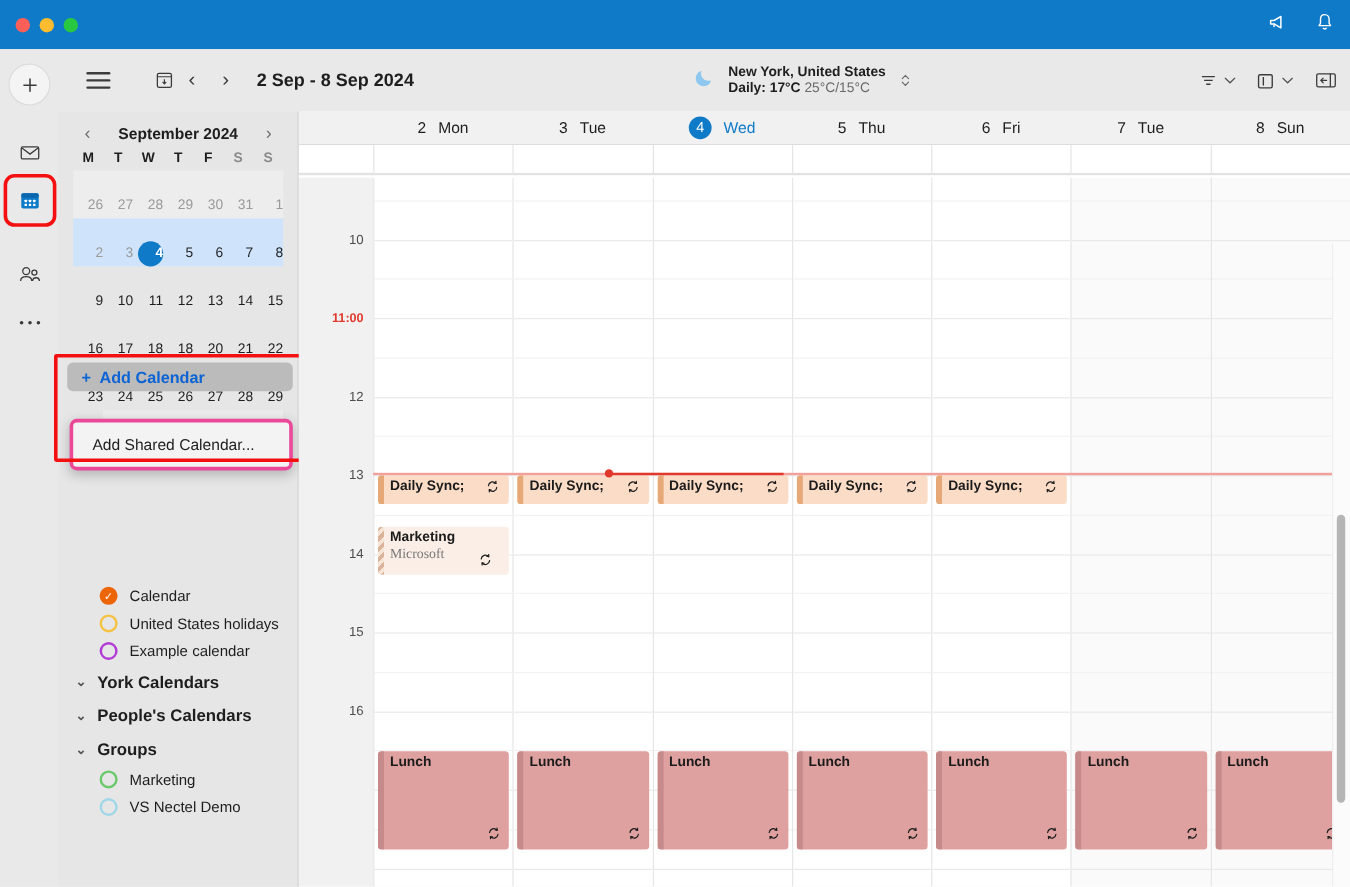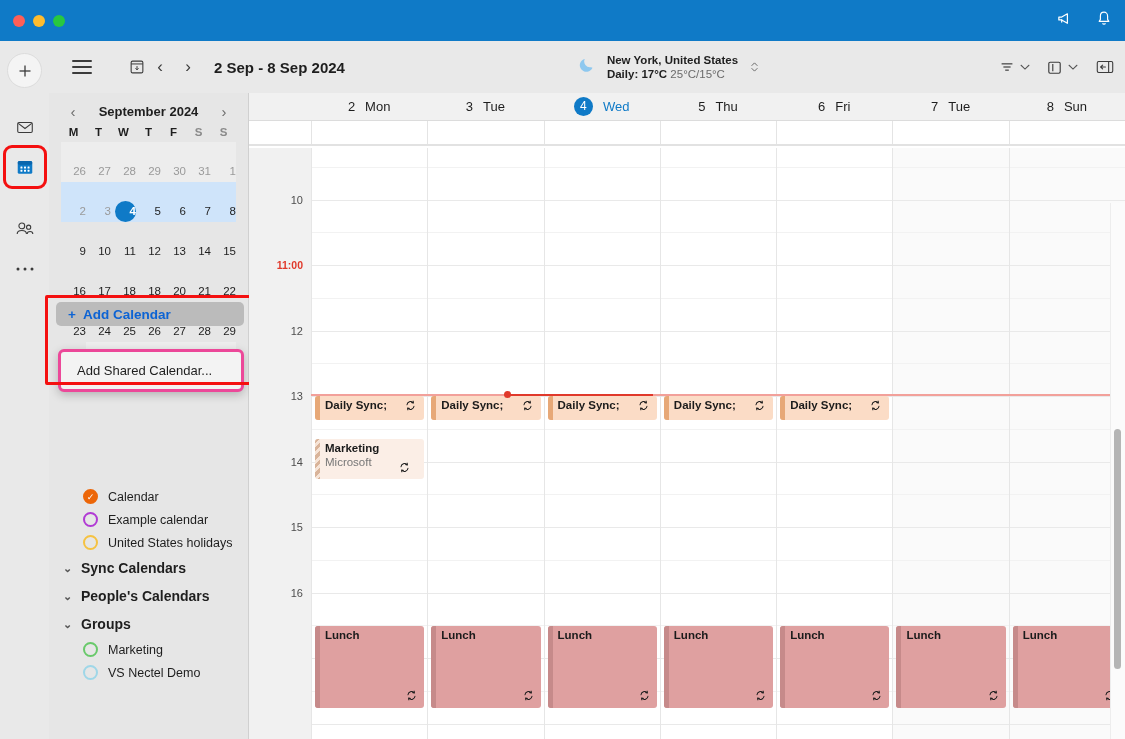--- a/index.html
+++ b/index.html
@@ -202,21 +202,21 @@
     z-index: 7;
   }
 
   .ev {
     position: absolute; border-radius: 3px; overflow: hidden;
     font-size: 11.5px; z-index: 4;
   }
   .ev .bar { position: absolute; left: 0; top: 0; bottom: 0; width: 5px; }
   .ev-body { padding: 2px 4px 2px 10px; position: relative; height: 100%; }
   .ev-title { font-weight: bold; color: #1b1b1b; line-height: 14px; white-space: nowrap; overflow: hidden; }
-  .ev-sub { color: #777; line-height: 14px; white-space: nowrap; overflow: hidden; }
+  .ev-sub { color: #777; line-height: 14px; white-space: nowrap; overflow: hidden; font-family: Liberation Serif, serif; }
   .recur { position: absolute; }
 
   .ev.sync { background: #fbdcc6; }
   .ev.sync .bar { background: #e7a877; }
   .ev.lunch { background: #dfa0a0; }
   .ev.lunch .bar { background: #c68a8a; }
   .ev.mkt { background: #fbeee6; }
   .ev.mkt .bar {
     background: repeating-linear-gradient(135deg, #d9b49a 0 3px, #f6e4d7 3px 6px);
   }
@@ -462,32 +462,32 @@
     </div>
 
     <div style="position:absolute; left:0; top:296px; width:199px;">
       <div style="height:96px"></div>
       <div id="my-cal-items">
           <div class="cal-item">
             <span class="cal-dot checked" style="border-color: rgb(236, 102, 8); background: rgb(236, 102, 8);">✓</span>
             <span>Calendar</span>
           </div>
           <div class="cal-item">
+            <span class="cal-dot" style="border-color: rgb(245, 194, 66);"></span>
+            <span>United States holidays</span>
+          </div>
+          <div class="cal-item">
             <span class="cal-dot" style="border-color: rgb(177, 59, 212);"></span>
             <span>Example calendar</span>
-          </div>
-          <div class="cal-item">
-            <span class="cal-dot" style="border-color: rgb(245, 194, 66);"></span>
-            <span>United States holidays</span>
           </div>
         </div>
       <div id="other-sections">
           <div class="sb-sect">
             <span class="chev">⌄</span>
-            <span>Sync Calendars</span>
+            <span>York Calendars</span>
           </div>
           <div class="sb-sect">
             <span class="chev">⌄</span>
             <span>People's Calendars</span>
           </div>
           <div class="sb-sect">
             <span class="chev">⌄</span>
             <span>Groups</span>
           </div>
           <div class="cal-item">

